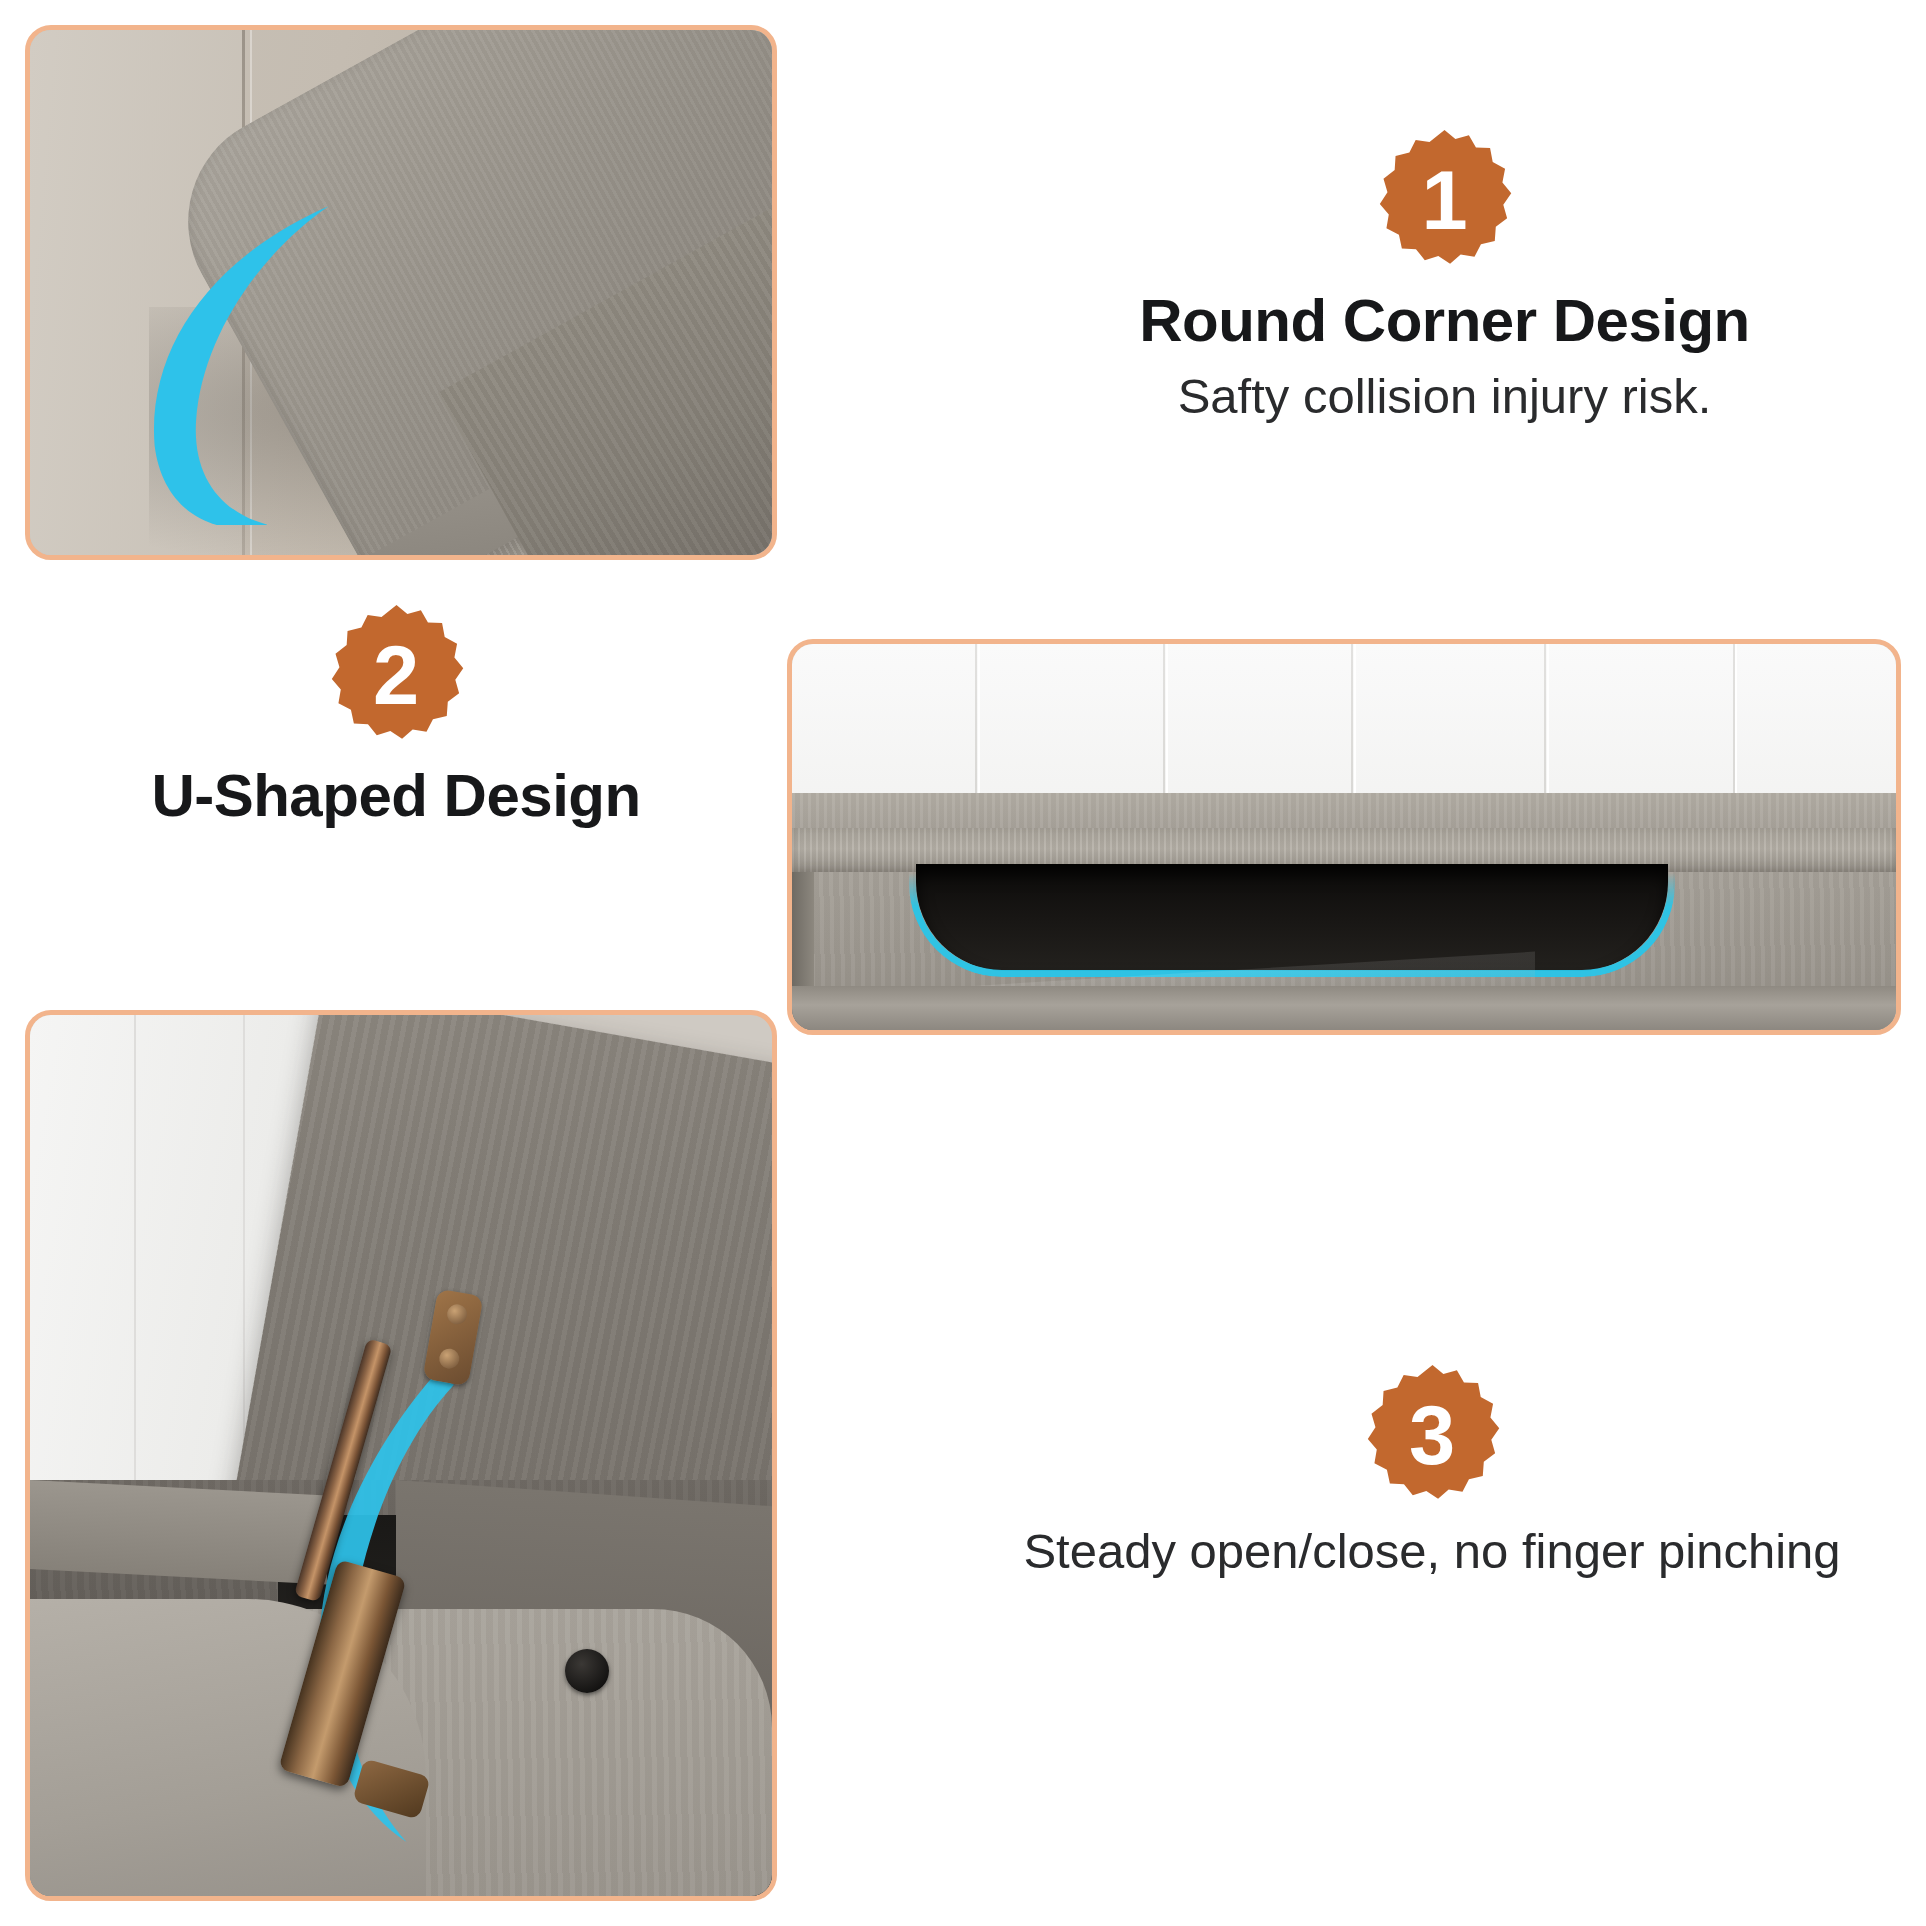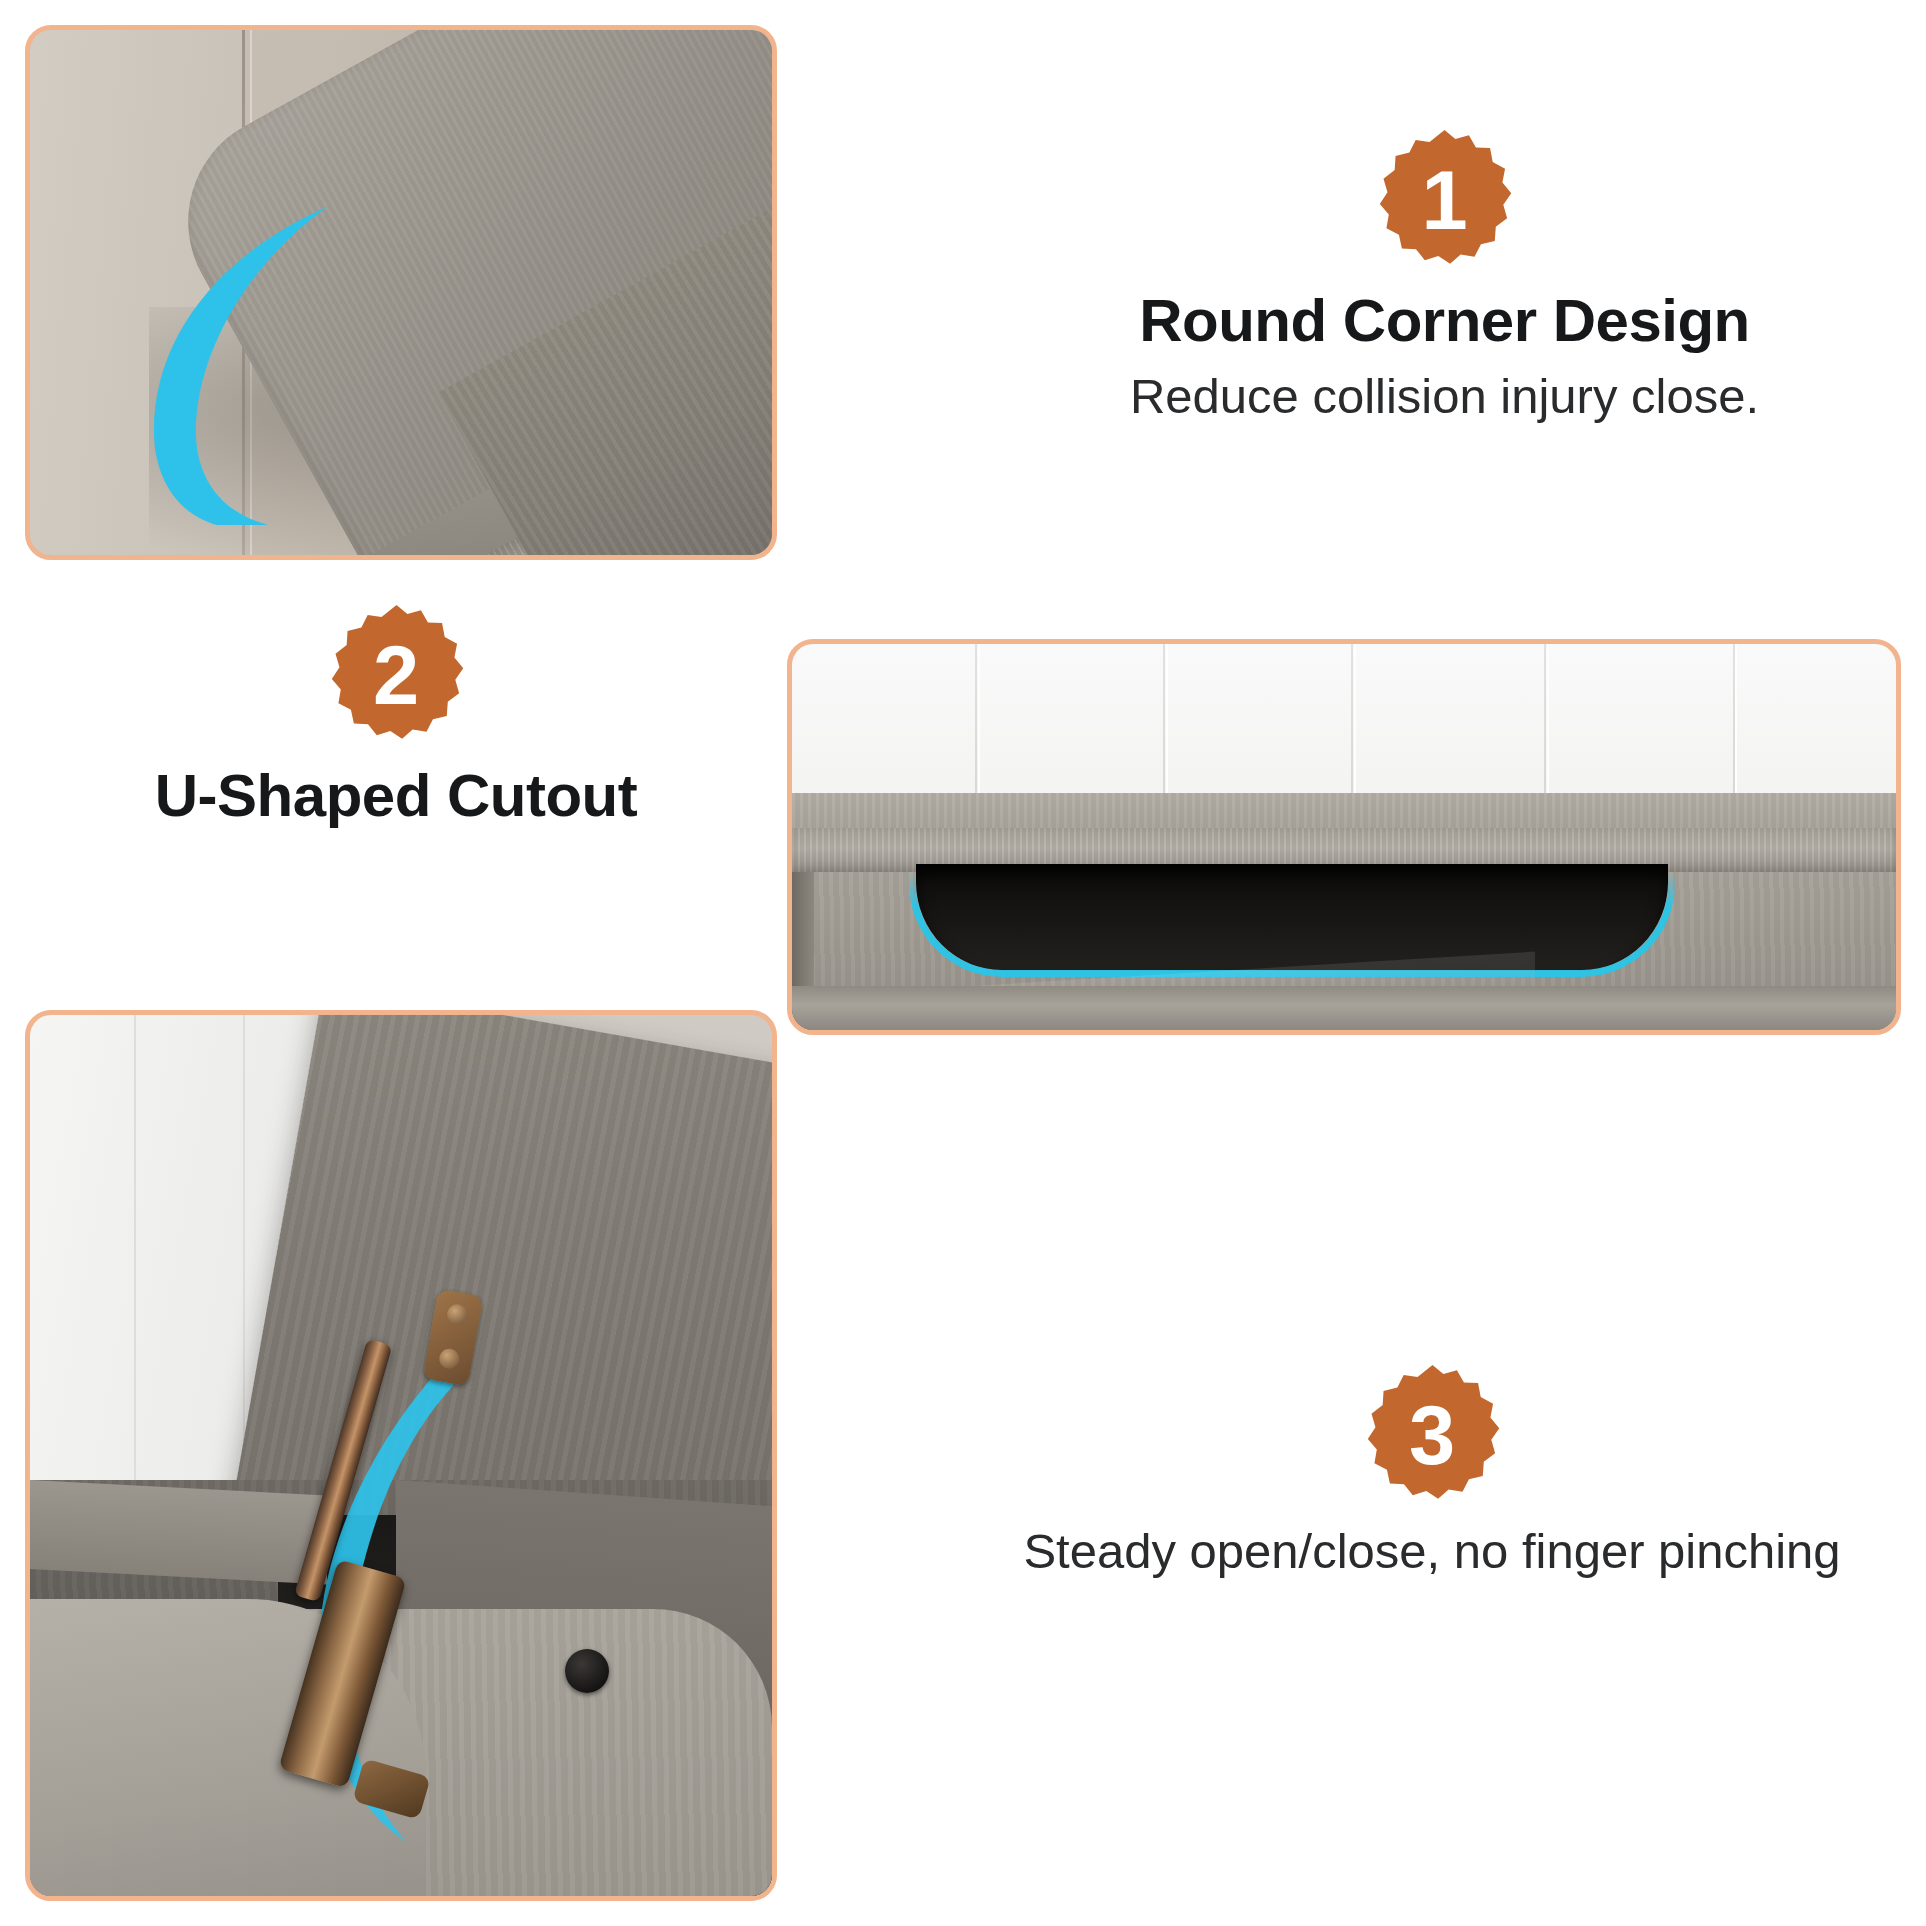--- a/index.html
+++ b/index.html
@@ -312,35 +312,35 @@
       <svg class="badge" viewBox="0 0 100 100">
         <path fill="#C2682E" d="M50 2 L57.4 8.1 L66.6 5.6 L71.4 13.9 L81 14.3 L82.8 23.8
           L91.2 28.4 L89.4 37.8 L95.4 45.1 L90 52.9 L92.6 62.1 L84.9 67.9 L84.2 77.5
           L74.8 79.7 L70.4 88.3 L61 86.8 L53.8 93 L45.8 87.8 L36.6 90.6 L30.6 83.1
           L21 82.7 L19 73.3 L10.5 68.9 L12.1 59.5 L6 52.3 L11.2 44.4 L8.5 35.2
           L16.1 29.3 L16.7 19.7 L26.1 17.4 L30.4 8.8 L39.8 10.2 Z"></path>
       </svg>
       <div class="badge-num">1</div>
     </div>
     <div class="f-title">Round Corner Design</div>
-    <div class="f-sub">Reduce collision injury close.</div>
+    <div class="f-sub">Safty collision injury risk.</div>
   </div>
 
   <div class="feature-block" id="feature-2">
     <div class="badge-wrap">
       <svg class="badge" viewBox="0 0 100 100">
         <path fill="#C2682E" d="M50 2 L57.4 8.1 L66.6 5.6 L71.4 13.9 L81 14.3 L82.8 23.8
           L91.2 28.4 L89.4 37.8 L95.4 45.1 L90 52.9 L92.6 62.1 L84.9 67.9 L84.2 77.5
           L74.8 79.7 L70.4 88.3 L61 86.8 L53.8 93 L45.8 87.8 L36.6 90.6 L30.6 83.1
           L21 82.7 L19 73.3 L10.5 68.9 L12.1 59.5 L6 52.3 L11.2 44.4 L8.5 35.2
           L16.1 29.3 L16.7 19.7 L26.1 17.4 L30.4 8.8 L39.8 10.2 Z"></path>
       </svg>
       <div class="badge-num">2</div>
     </div>
-    <div class="f-title">U-Shaped Cutout</div>
+    <div class="f-title">U-Shaped Design</div>
   </div>
 
   <div class="photo-panel" id="panel-u-cutout">
     <div class="layer p2-wall">
       <div class="slat" style="left:183px"></div>
         <div class="slat-hi" style="left:186px"></div>
       <div class="slat" style="left:371px"></div>
         <div class="slat-hi" style="left:374px"></div>
       <div class="slat" style="left:559px"></div>
         <div class="slat-hi" style="left:562px"></div>

